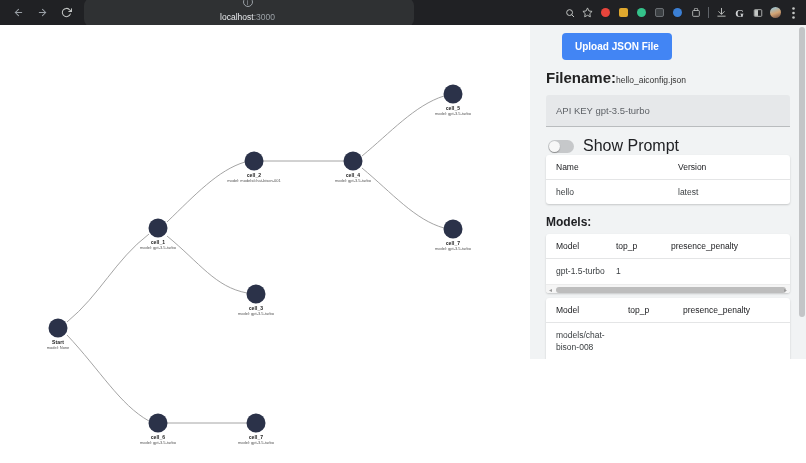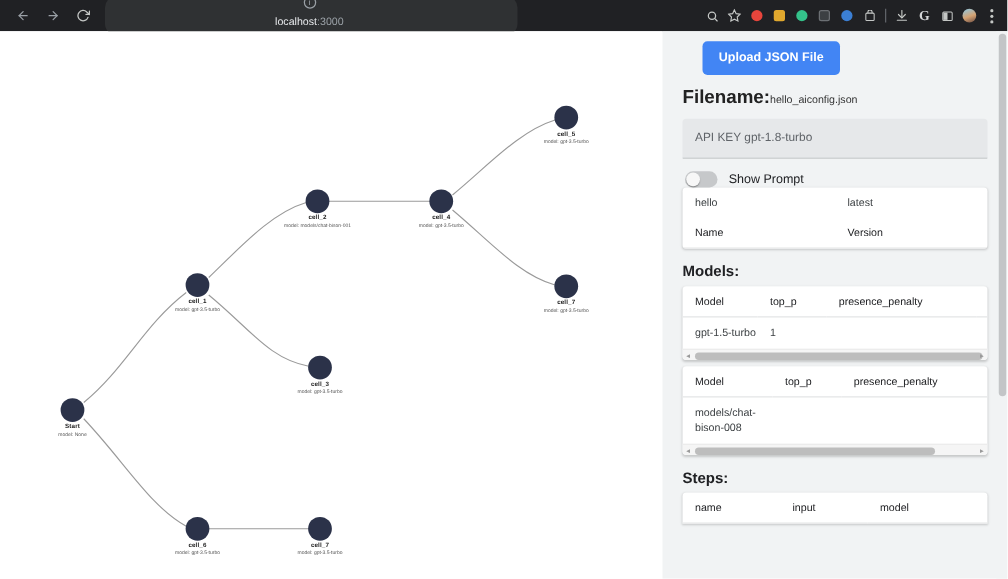--- a/index.html
+++ b/index.html
@@ -89,21 +89,21 @@
   .node .name {
     font-size: 5px; font-weight: bold; color: #1a1a1a;
     letter-spacing: .1px; line-height: 1.25;
   }
   .node .model {
     font-size: 4px; color: #555; line-height: 1.25;
   }
 
   
   .panel {
-    width: 276px; height: 438px;
+    width: 276px; height: 334px;
     background: #f1f3f4;
     position: relative;
     overflow: hidden;
     padding: 0 10px;
   }
   .panel-scroll { position: absolute; right: 0; top: 0; width: 9px; height: 438px; background: #f1f3f4; }
   .panel-thumb { position: absolute; right: 1px; top: 2px; width: 6px; height: 290px; background: #c3c5c7; border-radius: 3px; }
 
   .upload-btn {
     display: block;
@@ -141,21 +141,21 @@
   .toggle {
     width: 26px; height: 13px; border-radius: 7px;
     background: #c6c8ca; position: relative; cursor: pointer;
   }
   .toggle .knob {
     position: absolute; left: 1px; top: 1px;
     width: 11px; height: 11px; border-radius: 50%;
     background: #f7f7f7;
     box-shadow: 0 1px 1px rgba(0,0,0,.3);
   }
-  .toggle-label { font-size: 10px; color: #202124; }
+  .toggle-label { font-size: 16px; color: #202124; }
 
   .section-h {
     font-size: 12px; font-weight: bold; color: #202124;
     margin: 11px 0 5px 6px;
   }
 
   .card {
     margin: 0 6px;
     background: #fff;
     border-radius: 3px;
@@ -371,39 +371,39 @@
 
   <div class="panel">
 
     <button class="upload-btn">Upload JSON File</button>
 
     <div class="filename-row">
       <span class="filename-label">Filename:</span>
       <span class="filename-value">hello_aiconfig.json</span>
     </div>
 
-    <div class="apikey">API KEY gpt-1.8-turbo</div>
+    <div class="apikey">API KEY gpt-3.5-turbo</div>
 
     <div class="toggle-row">
       <div class="toggle">
           <span class="knob"></span>
         </div>
       <span class="toggle-label">Show Prompt</span>
     </div>
 
     <div class="card">
       <table>
         <tbody>
             <tr>
+          <th style="width:50%">Name</th>
+          <th>Version</th>
+        </tr>
+        <tr>
           <td>hello</td>
           <td>latest</td>
-        </tr>
-        <tr>
-          <th style="width:50%">Name</th>
-          <th>Version</th>
         </tr>
       </tbody>
         </table>
     </div>
 
     <div class="section-h">Models:</div>
 
     <div class="card">
       <div class="hscroll-wrap">
         <div class="hscroll-inner">

